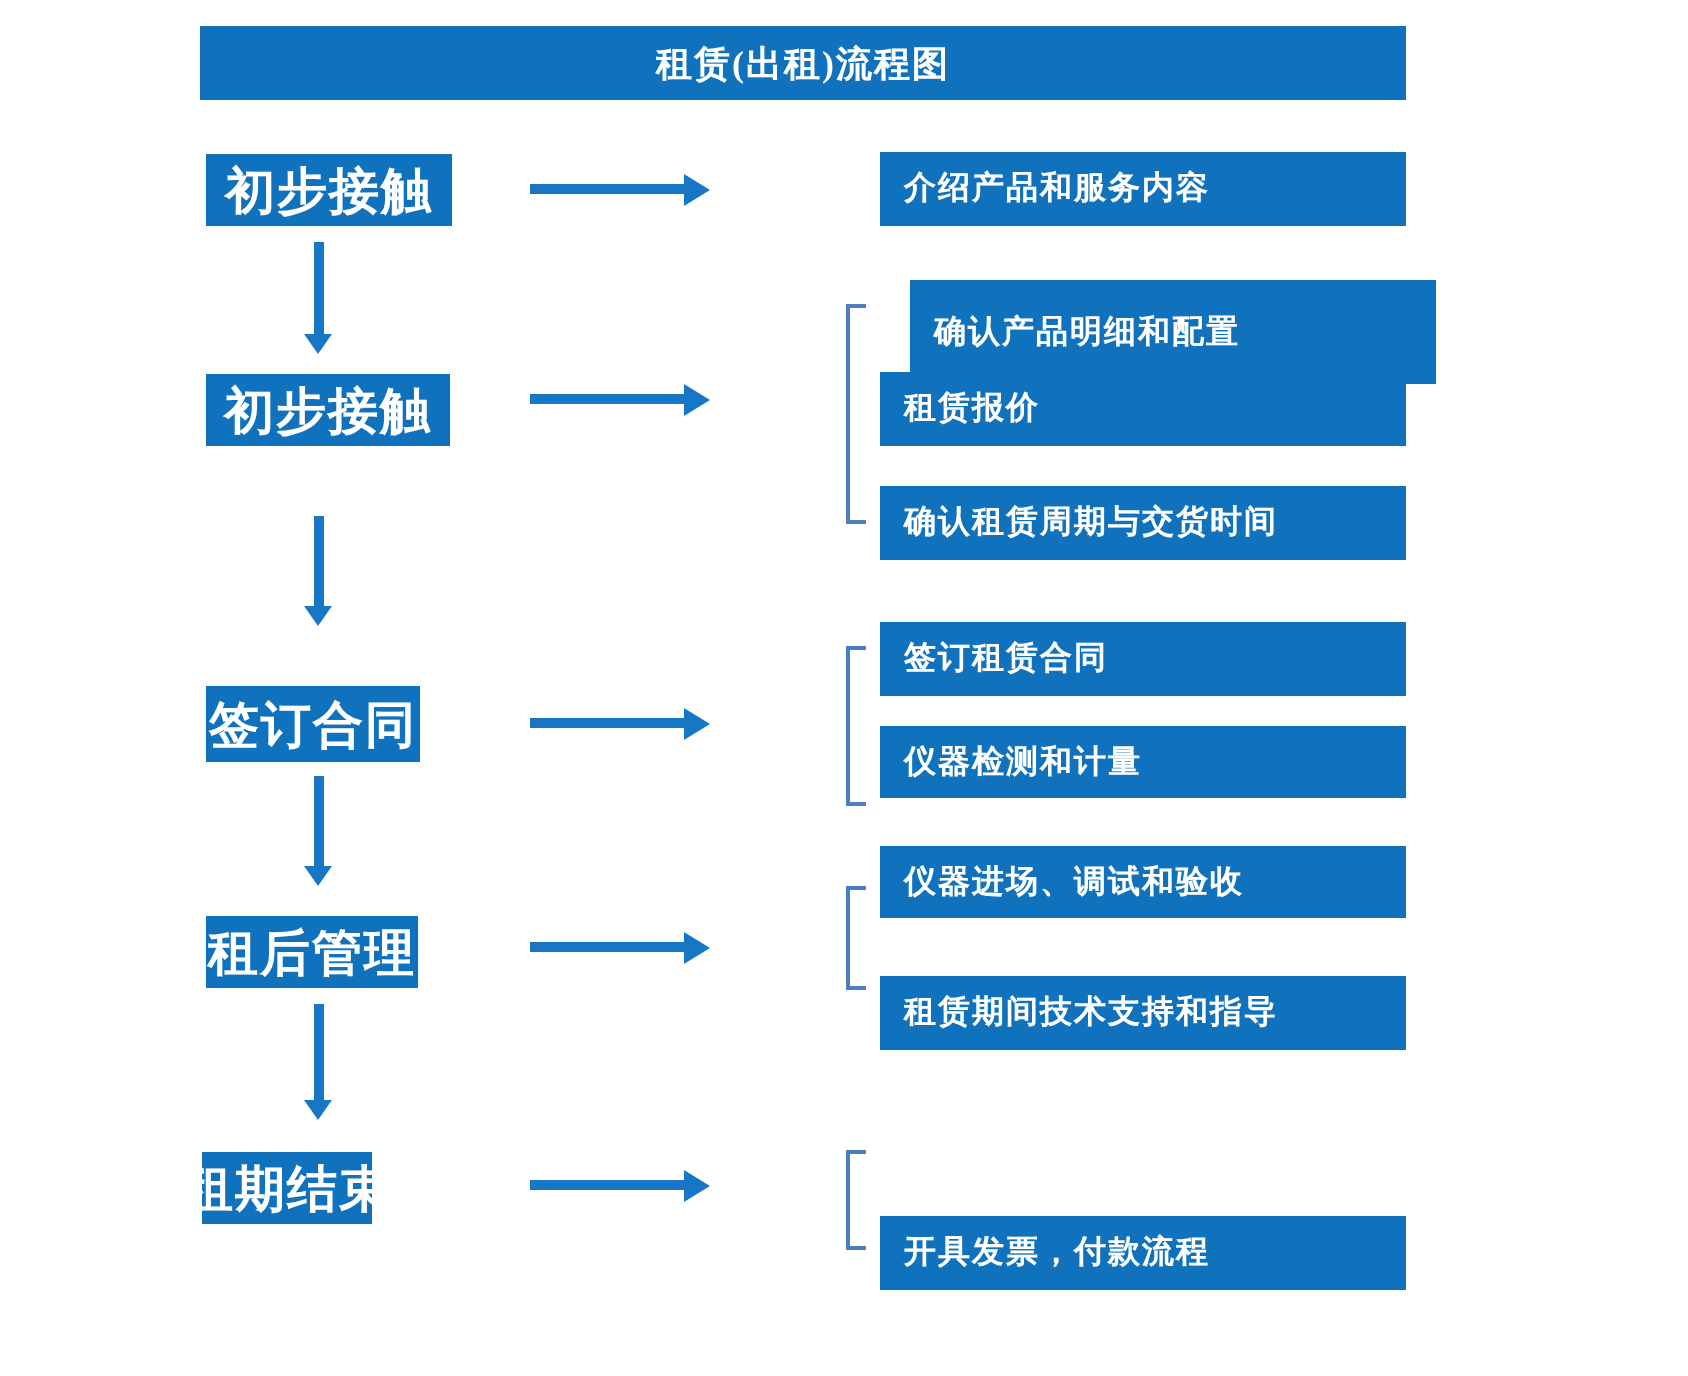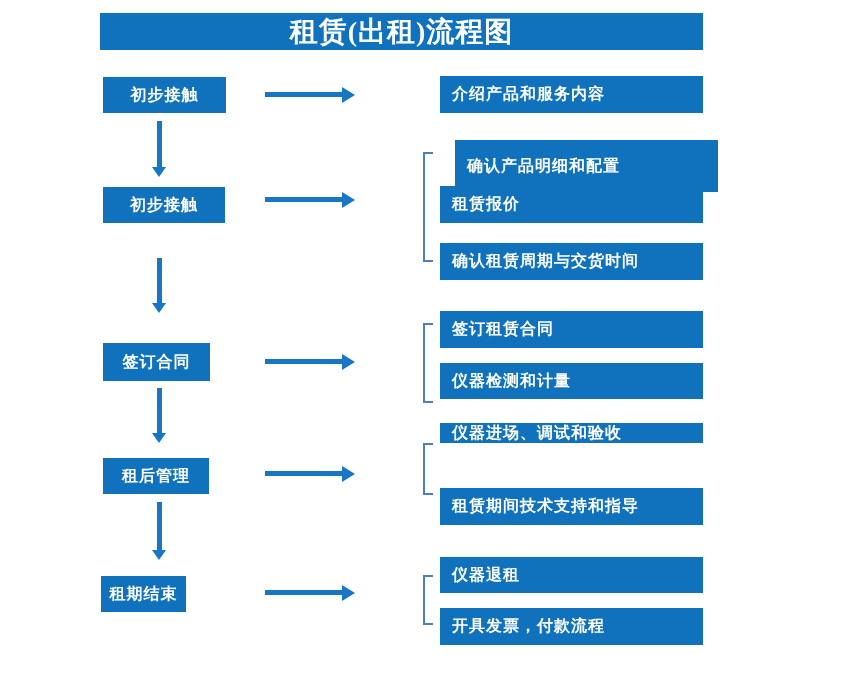--- a/index.html
+++ b/index.html
@@ -6,23 +6,23 @@
   #stage{
     position:relative;width:844px;height:688px;background:#ffffff;overflow:hidden;
     font-family:"Liberation Serif","DejaVu Serif",serif;
   }
   .box{
     position:absolute;background:#1072BC;color:#ffffff;font-weight:bold;
     display:flex;align-items:center;box-sizing:border-box;
     font-size:20px;letter-spacing:1px;white-space:nowrap;
   }
   .title-bar{
-    justify-content:center;font-size:28px;letter-spacing:1px;
+    justify-content:center;font-size:18px;letter-spacing:1px;
   }
-  .lbox{justify-content:center;font-size:16px;}
+  .lbox{justify-content:center;font-size:25px;}
   .rbox{left:440px;width:263px;padding-left:12px;font-size:16px;}
   
   .arrow-right{position:absolute;left:265px;width:90px;height:16px;}
   .arrow-right .shaft{
     position:absolute;left:0;top:5px;width:78px;height:5px;background:#1777C6;
   }
   .arrow-right .head{
     position:absolute;right:0;top:0;width:0;height:0;
     border-left:13px solid #1777C6;border-top:8px solid transparent;border-bottom:8px solid transparent;
   }
@@ -99,19 +99,18 @@
 
   <div class="box rbox" style="top:76px;height:37px;">介绍产品和服务内容</div>
 
   <div class="box rbox" style="top:140px;height:52px;margin-left:15px;">确认产品明细和配置</div>
   <div class="box rbox" style="top:186px;height:37px;">租赁报价</div>
   <div class="box rbox" style="top:243px;height:37px;">确认租赁周期与交货时间</div>
 
   <div class="box rbox" style="top:311px;height:37px;">签订租赁合同</div>
   <div class="box rbox" style="top:363px;height:36px;">仪器检测和计量</div>
 
-  <div class="box rbox" style="top:423px;height:20px;">仪器进场、调试和验收</div>
+  <div class="box rbox" style="top:423px;height:36px;">仪器进场、调试和验收</div>
   <div class="box rbox" style="top:488px;height:37px;">租赁期间技术支持和指导</div>
 
-  <div class="box rbox" style="top:557px;height:36px;">仪器退租</div>
   <div class="box rbox" style="top:608px;height:37px;">开具发票，付款流程</div>
 
 </div>
 
 </body></html>

